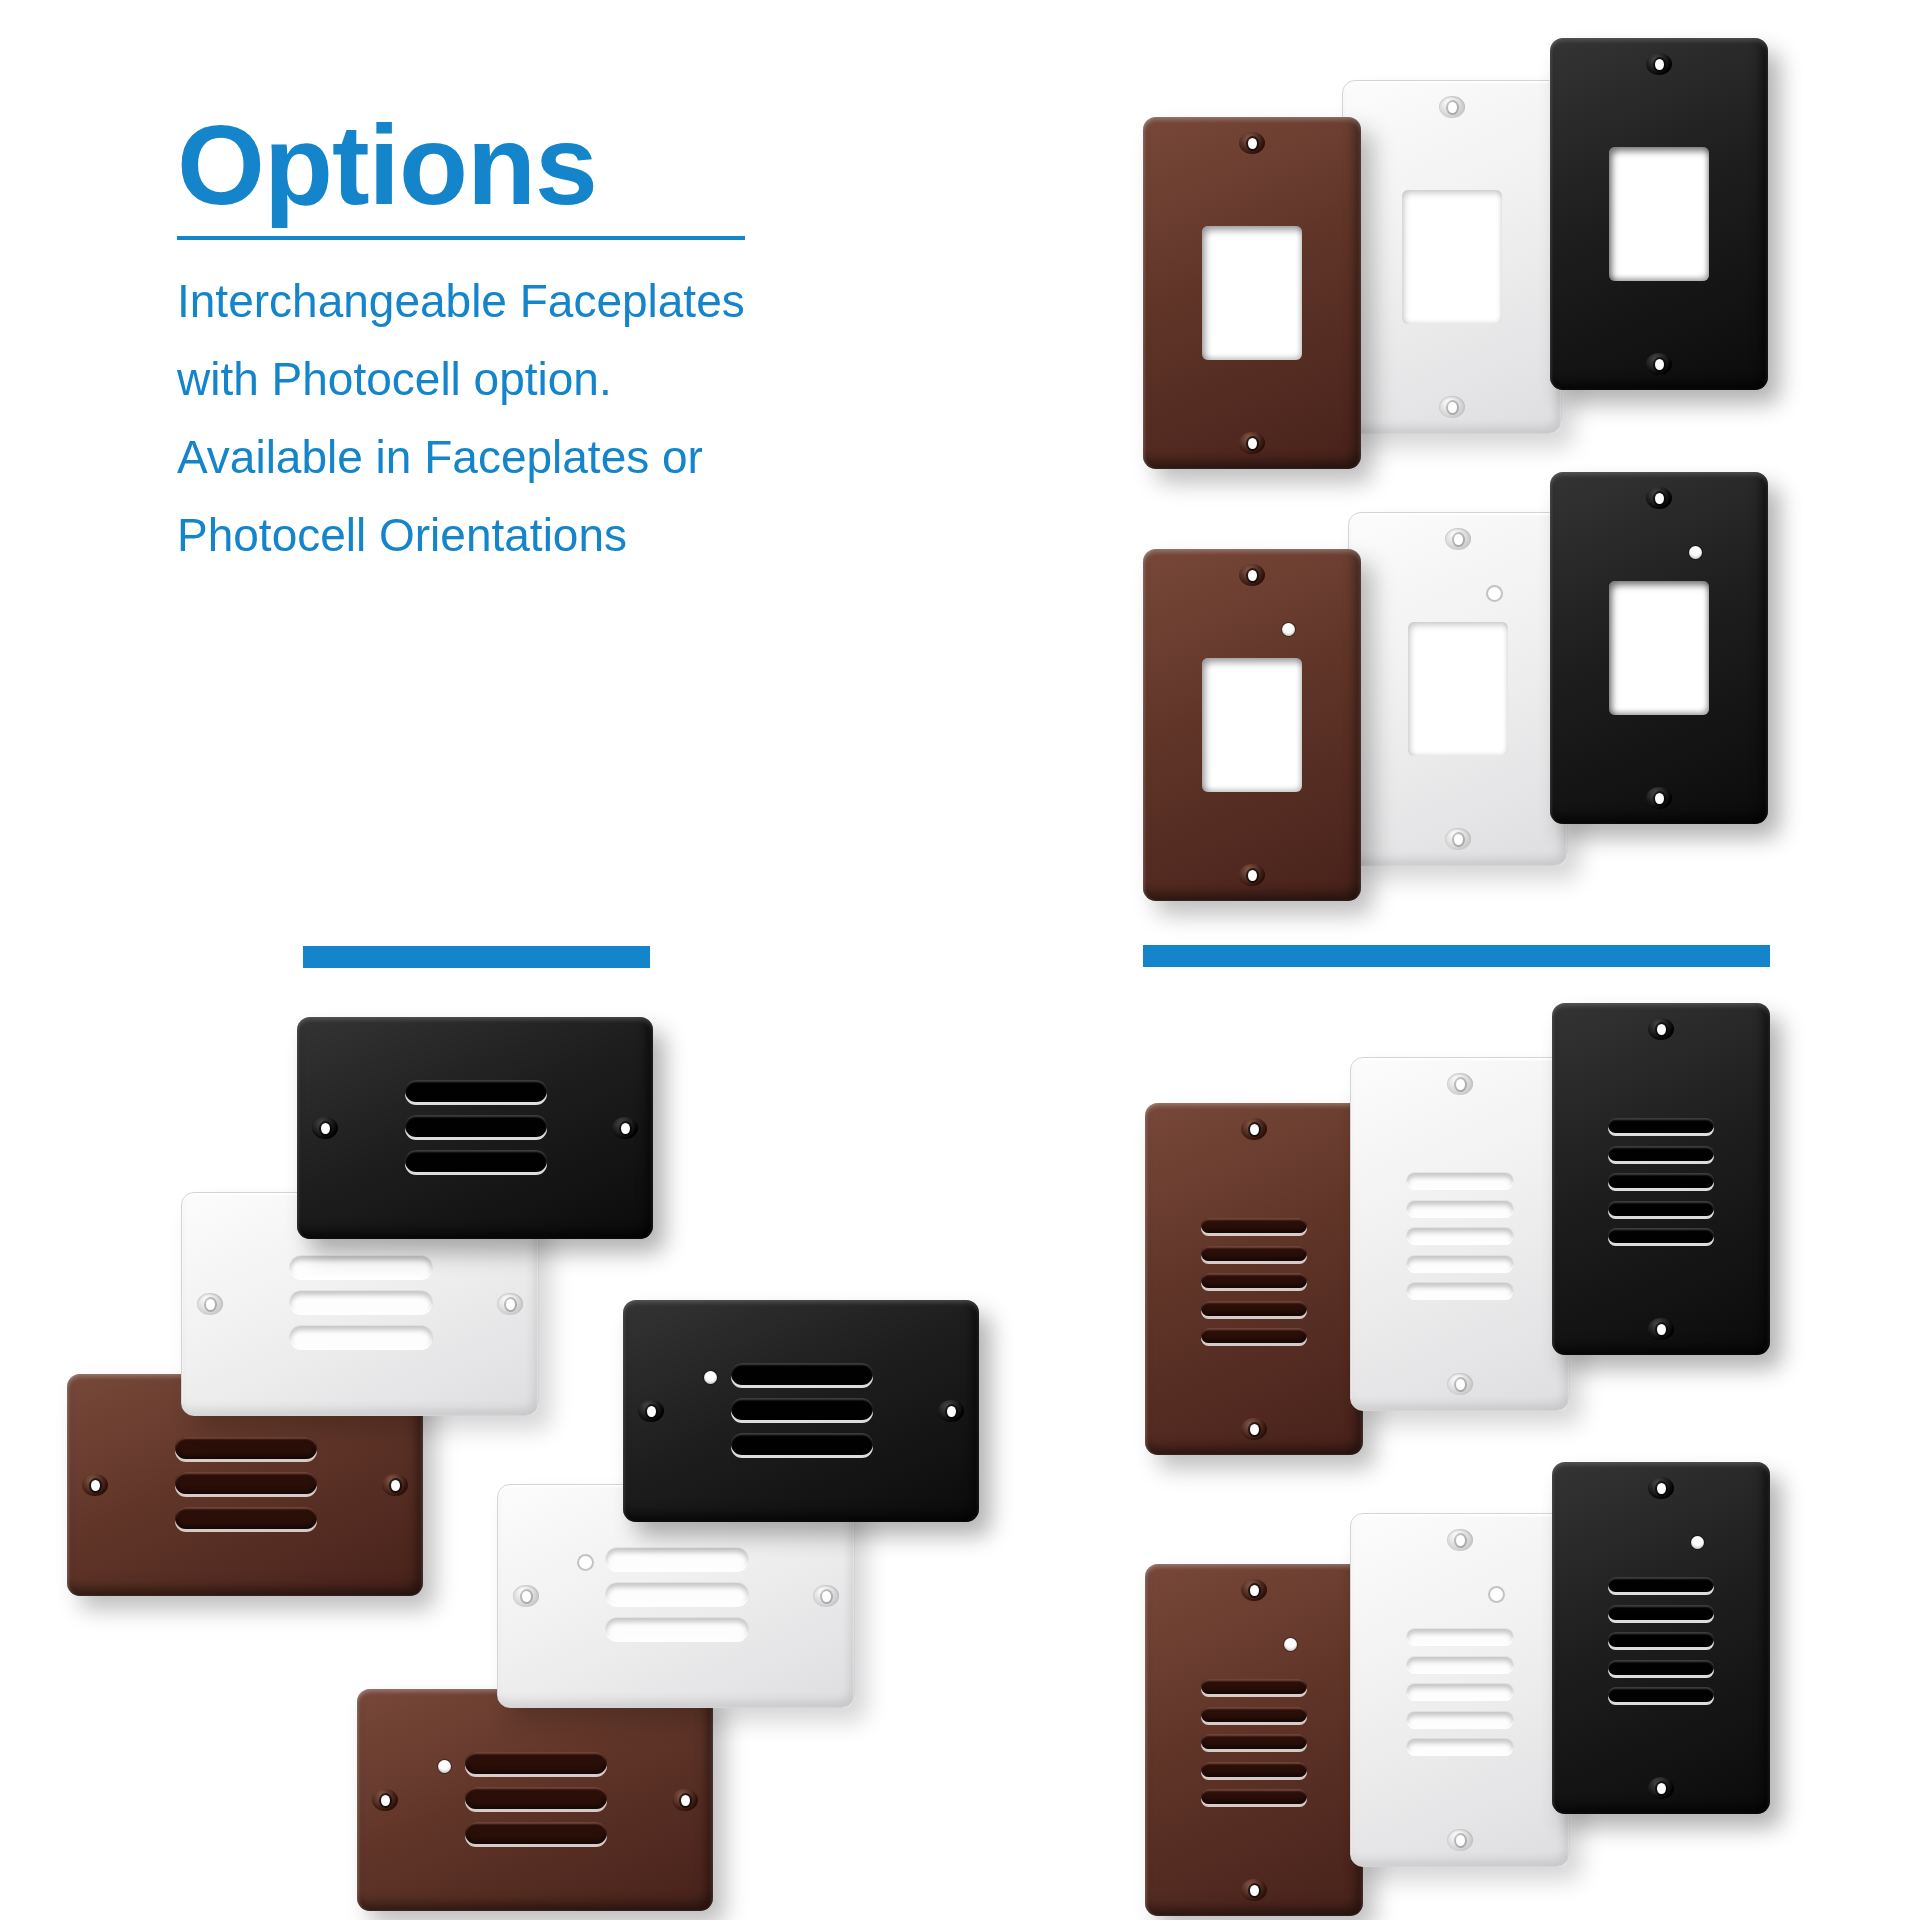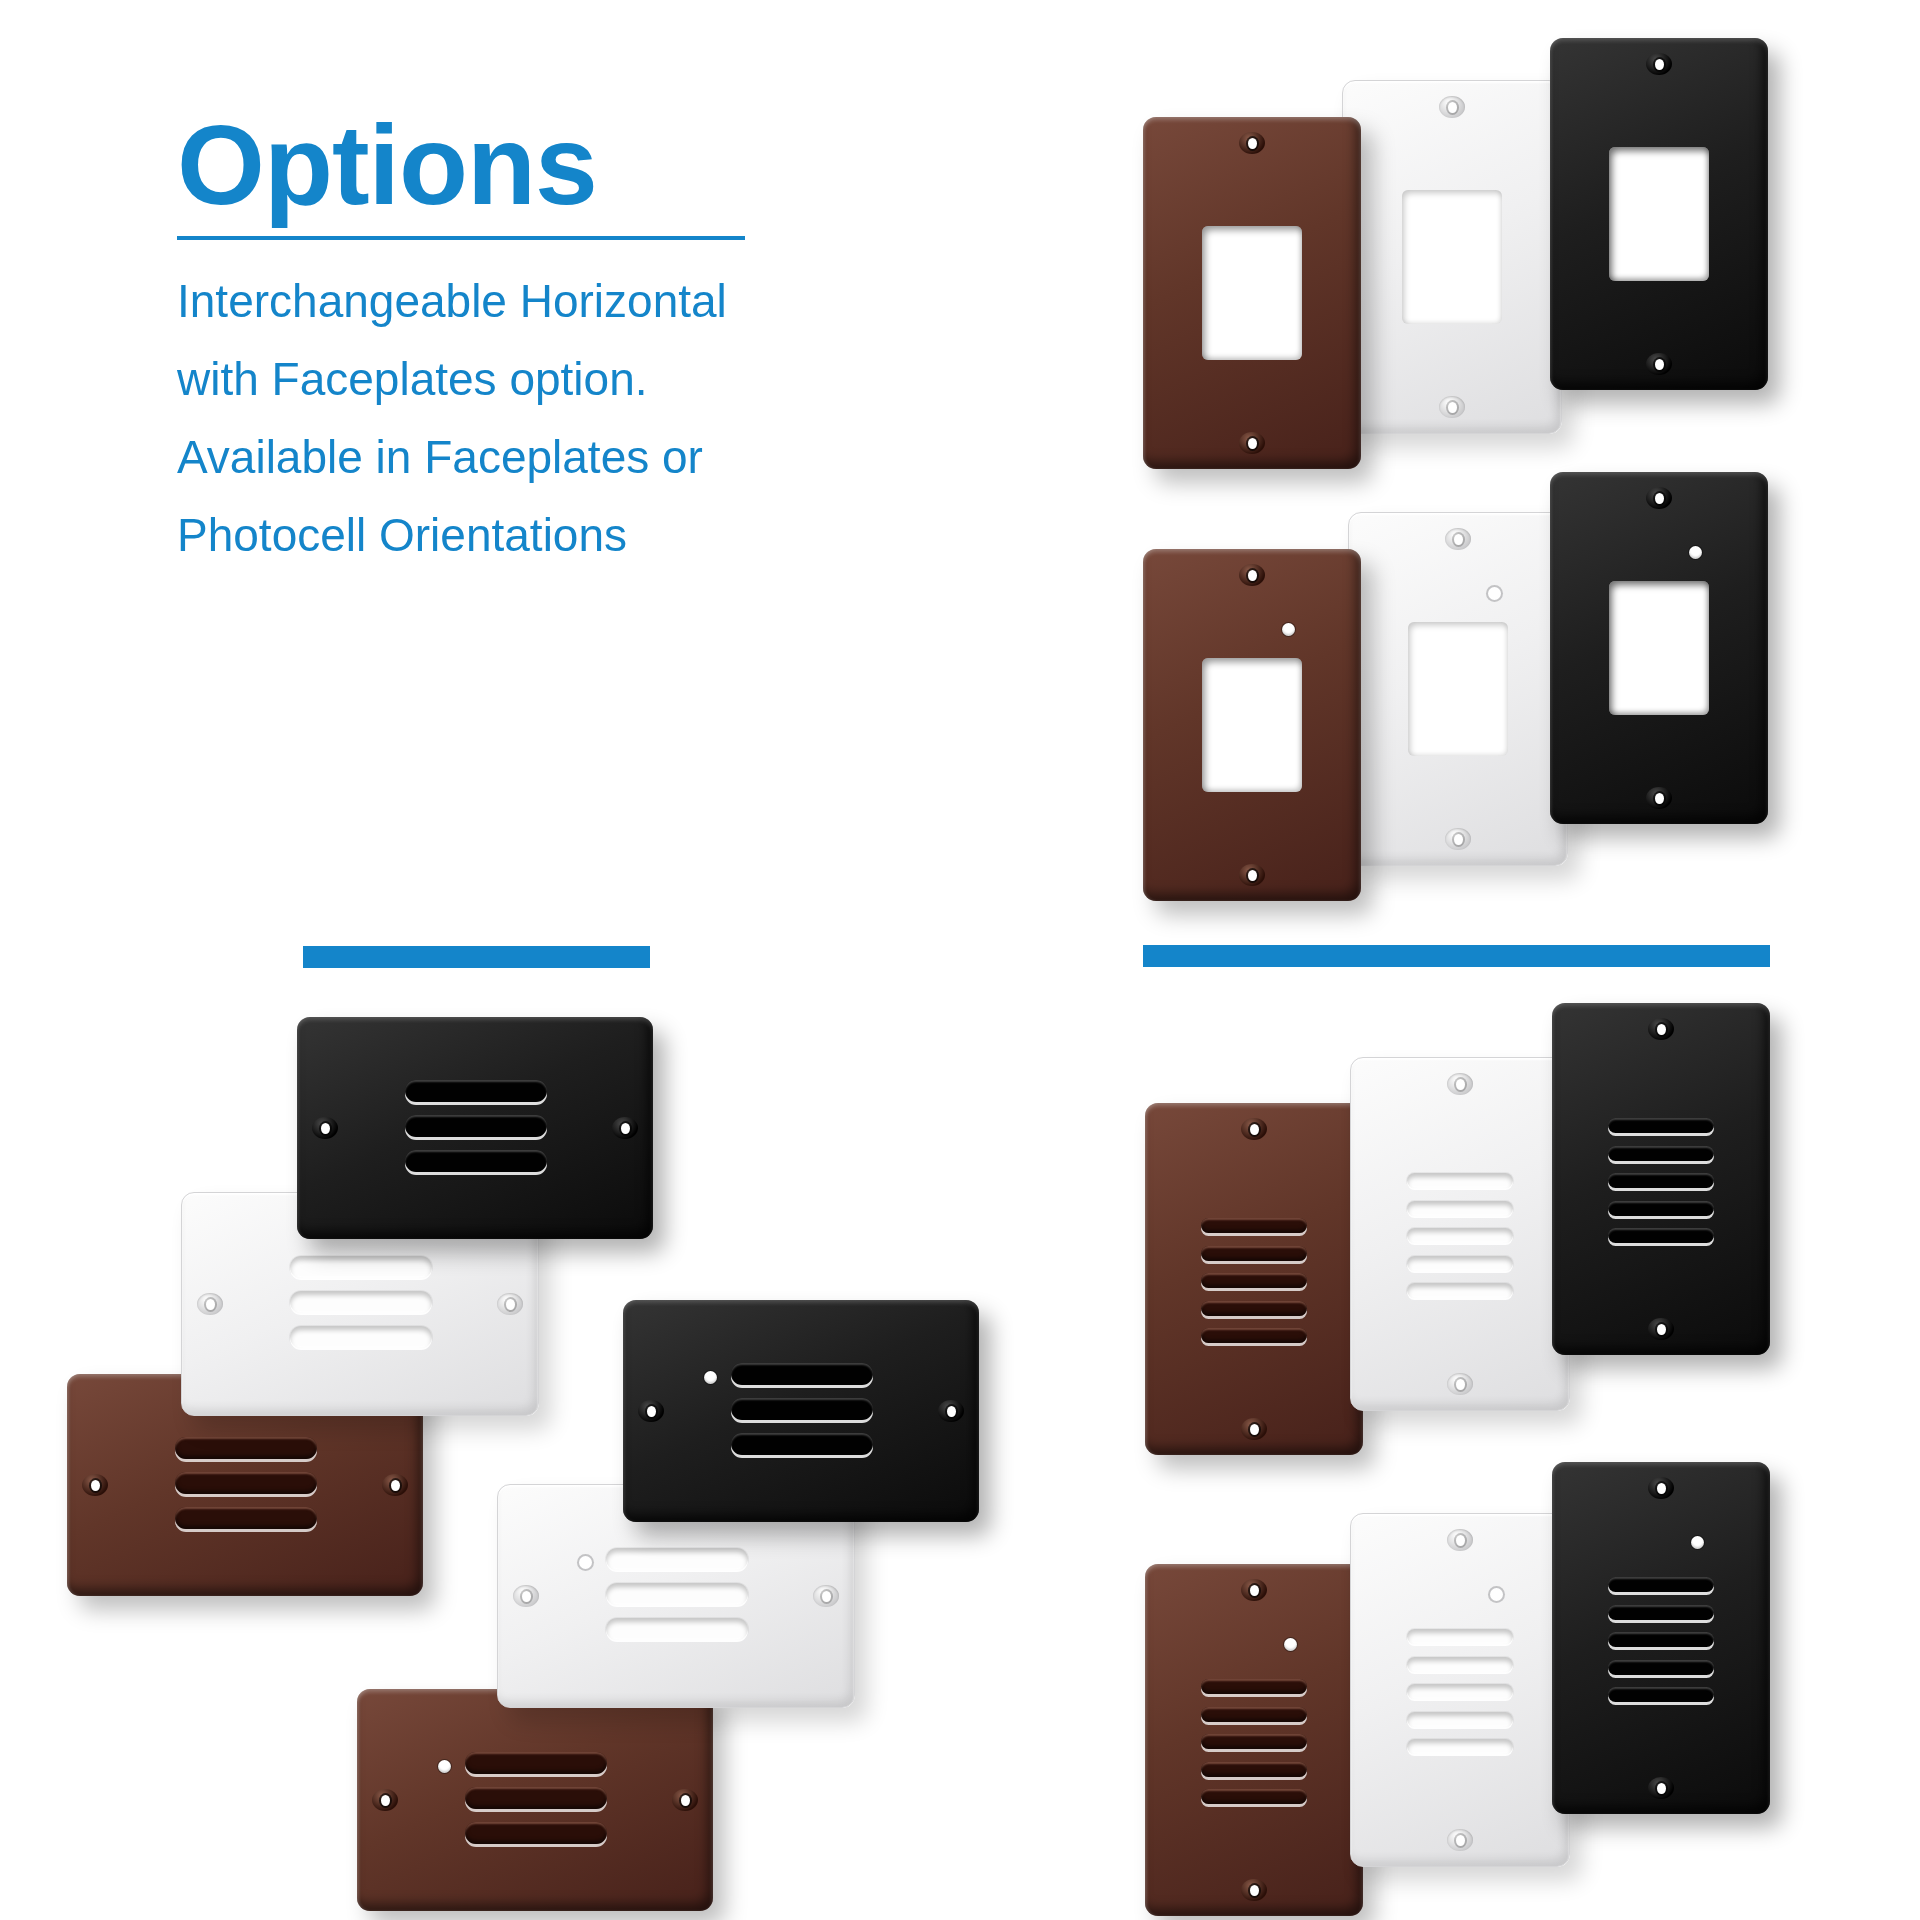--- a/index.html
+++ b/index.html
@@ -85,22 +85,22 @@
 </style>
 </head>
 <body>
 
 <div id="canvas">
 
   <div id="title">Options</div>
   <div id="title-underline"></div>
 
   <div id="description">
-    <div class="desc-line">Interchangeable Horizontal</div>
-    <div class="desc-line">with Faceplates option.</div>
+    <div class="desc-line">Interchangeable Faceplates</div>
+    <div class="desc-line">with Photocell option.</div>
     <div class="desc-line">Available in Faceplates or</div>
     <div class="desc-line">Photocell Orientations</div>
   </div>
 
   <div id="plates-layer">
       <div class="divider" style="left: 303px; top: 946px; width: 347px; height: 22px;"></div>
       <div class="divider" style="left: 1143px; top: 945px; width: 627px; height: 22px;"></div>
       <div class="plate white" style="left: 1342px; top: 80px; width: 218px; height: 352px; z-index: 1;">
         <div class="screw" style="left: 96px; top: 15px;">
           <div class="screw-pin"></div>

